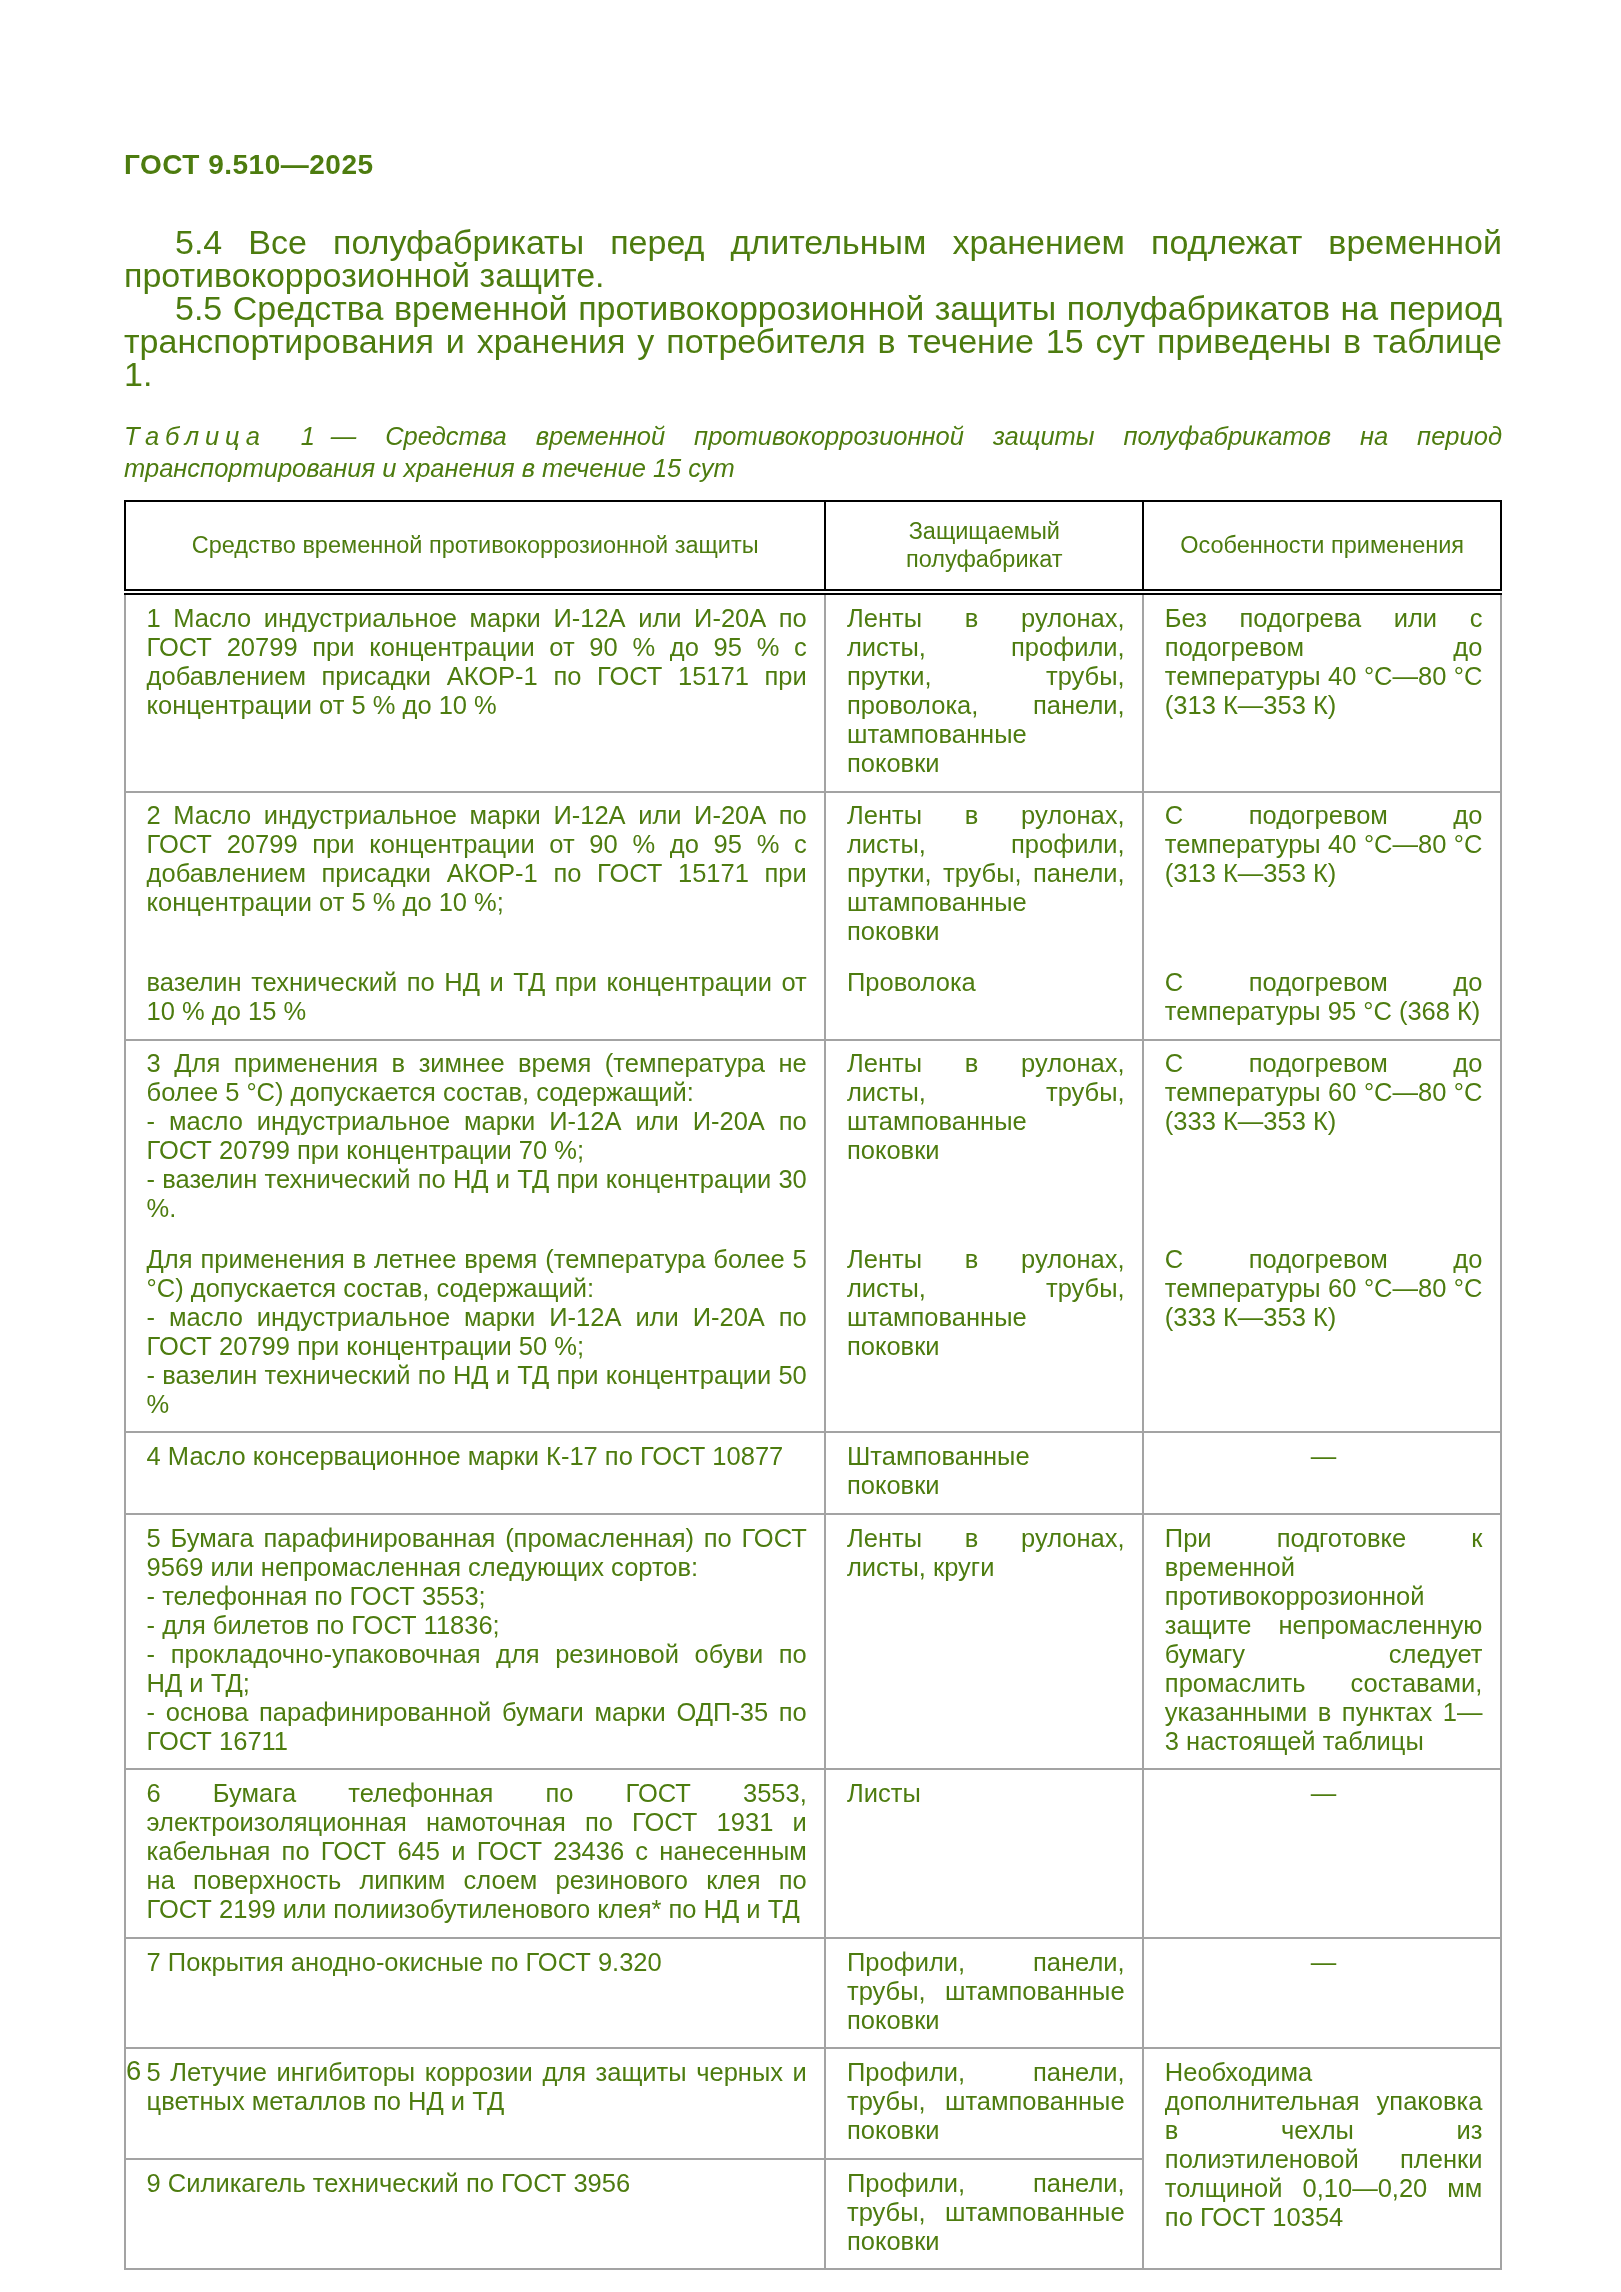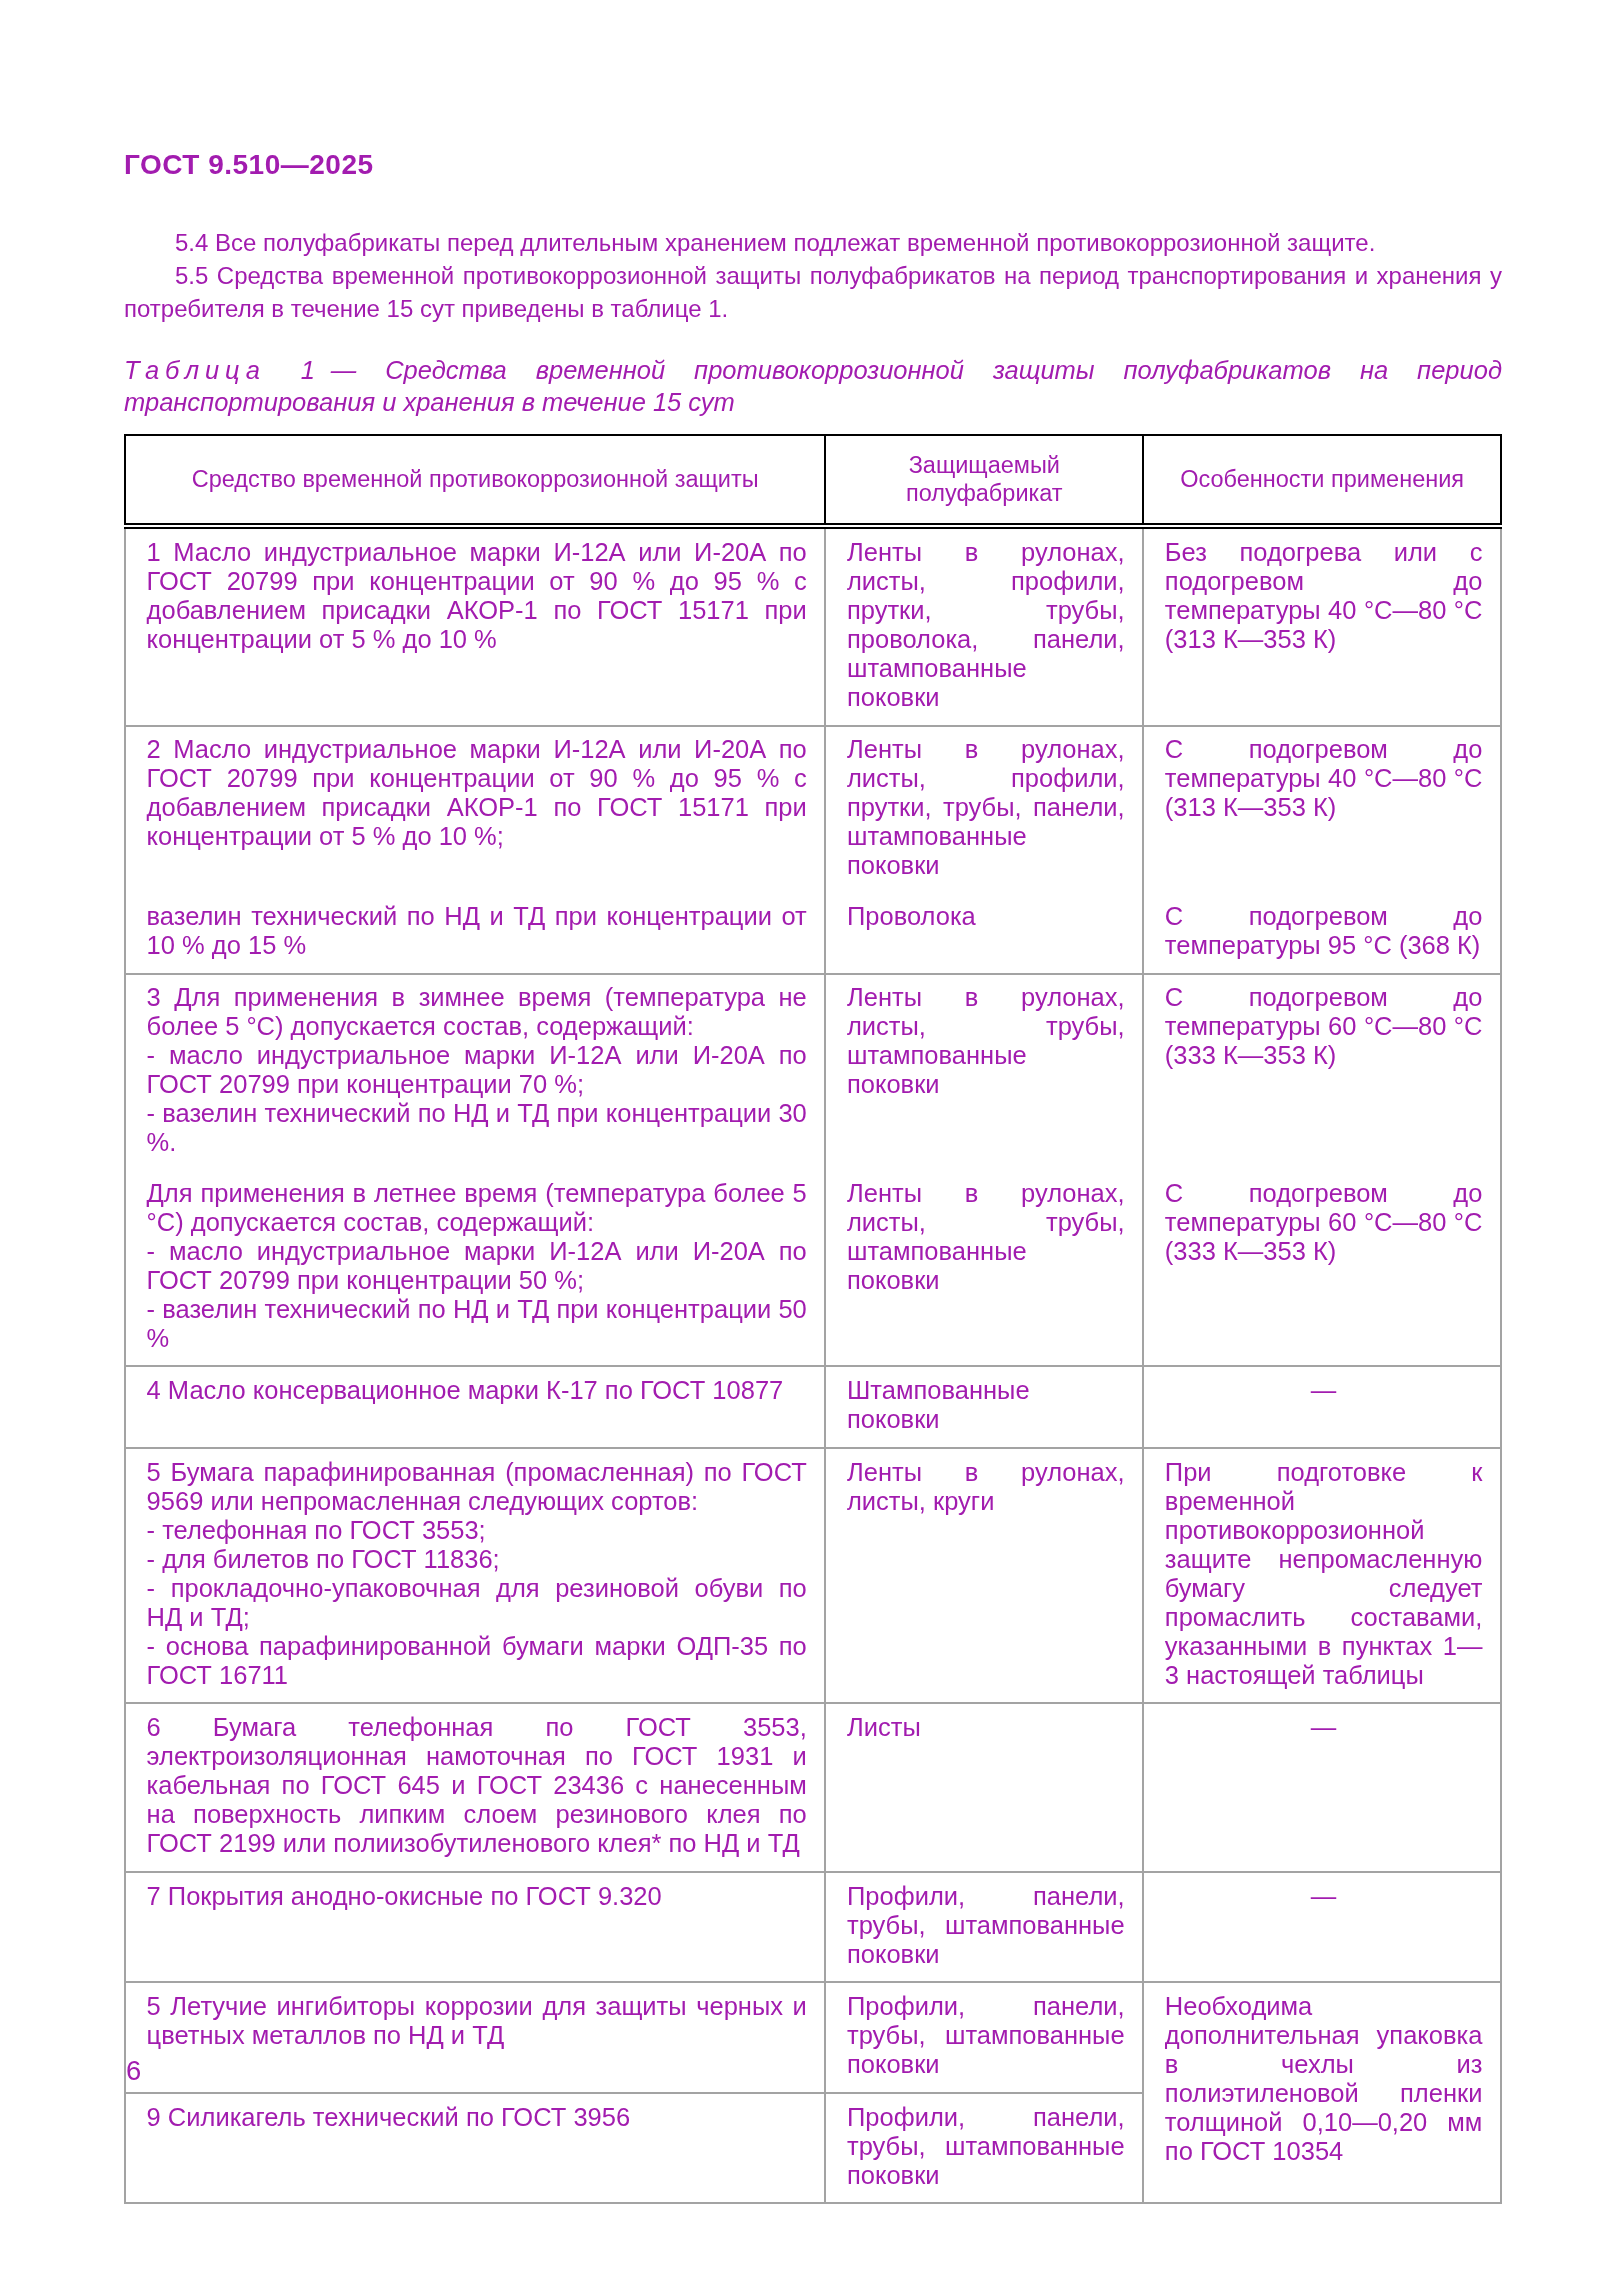--- a/index.html
+++ b/index.html
@@ -1,26 +1,26 @@
 <!DOCTYPE html>
 <html lang="ru"><head>
 <meta charset="utf-8">
 <style>
   html,body{margin:0;padding:0;background:#e8e8e8;}
   .page{
     width:1621px;height:2293px;background:#ffffff;position:relative;
-    font-family:"Liberation Sans", sans-serif;color:#a21caf;overflow:hidden;
+    font-family:"Liberation Sans", sans-serif;color:#4d7c0f;overflow:hidden;
     margin:0 auto;box-sizing:border-box;
   }
   .content{padding:149px 119px 0 124px;}
   .doc-header{
     font-size:28px;font-weight:bold;letter-spacing:0.5px;margin:0 0 45px 0;
   }
   .body-par{
-    margin:0;font-size:24px;line-height:33px;text-align:justify;text-indent:51px;
+    margin:0;font-size:34px;line-height:33px;text-align:justify;text-indent:51px;
   }
   .caption{
     margin:29px 0 15.7px 0;font-size:25.5px;line-height:32px;text-align:justify;text-indent:0;font-style:italic;
   }
   .caption-label{letter-spacing:5.9px;margin-right:9.8px;}
   table.gost{
     width:1378px;border-collapse:collapse;border:2.9px solid #000;
     table-layout:fixed;font-size:25.5px;line-height:29px;
   }
   col.c1{width:50.9%;} col.c2{width:23.1%;} col.c3{width:26.0%;}

